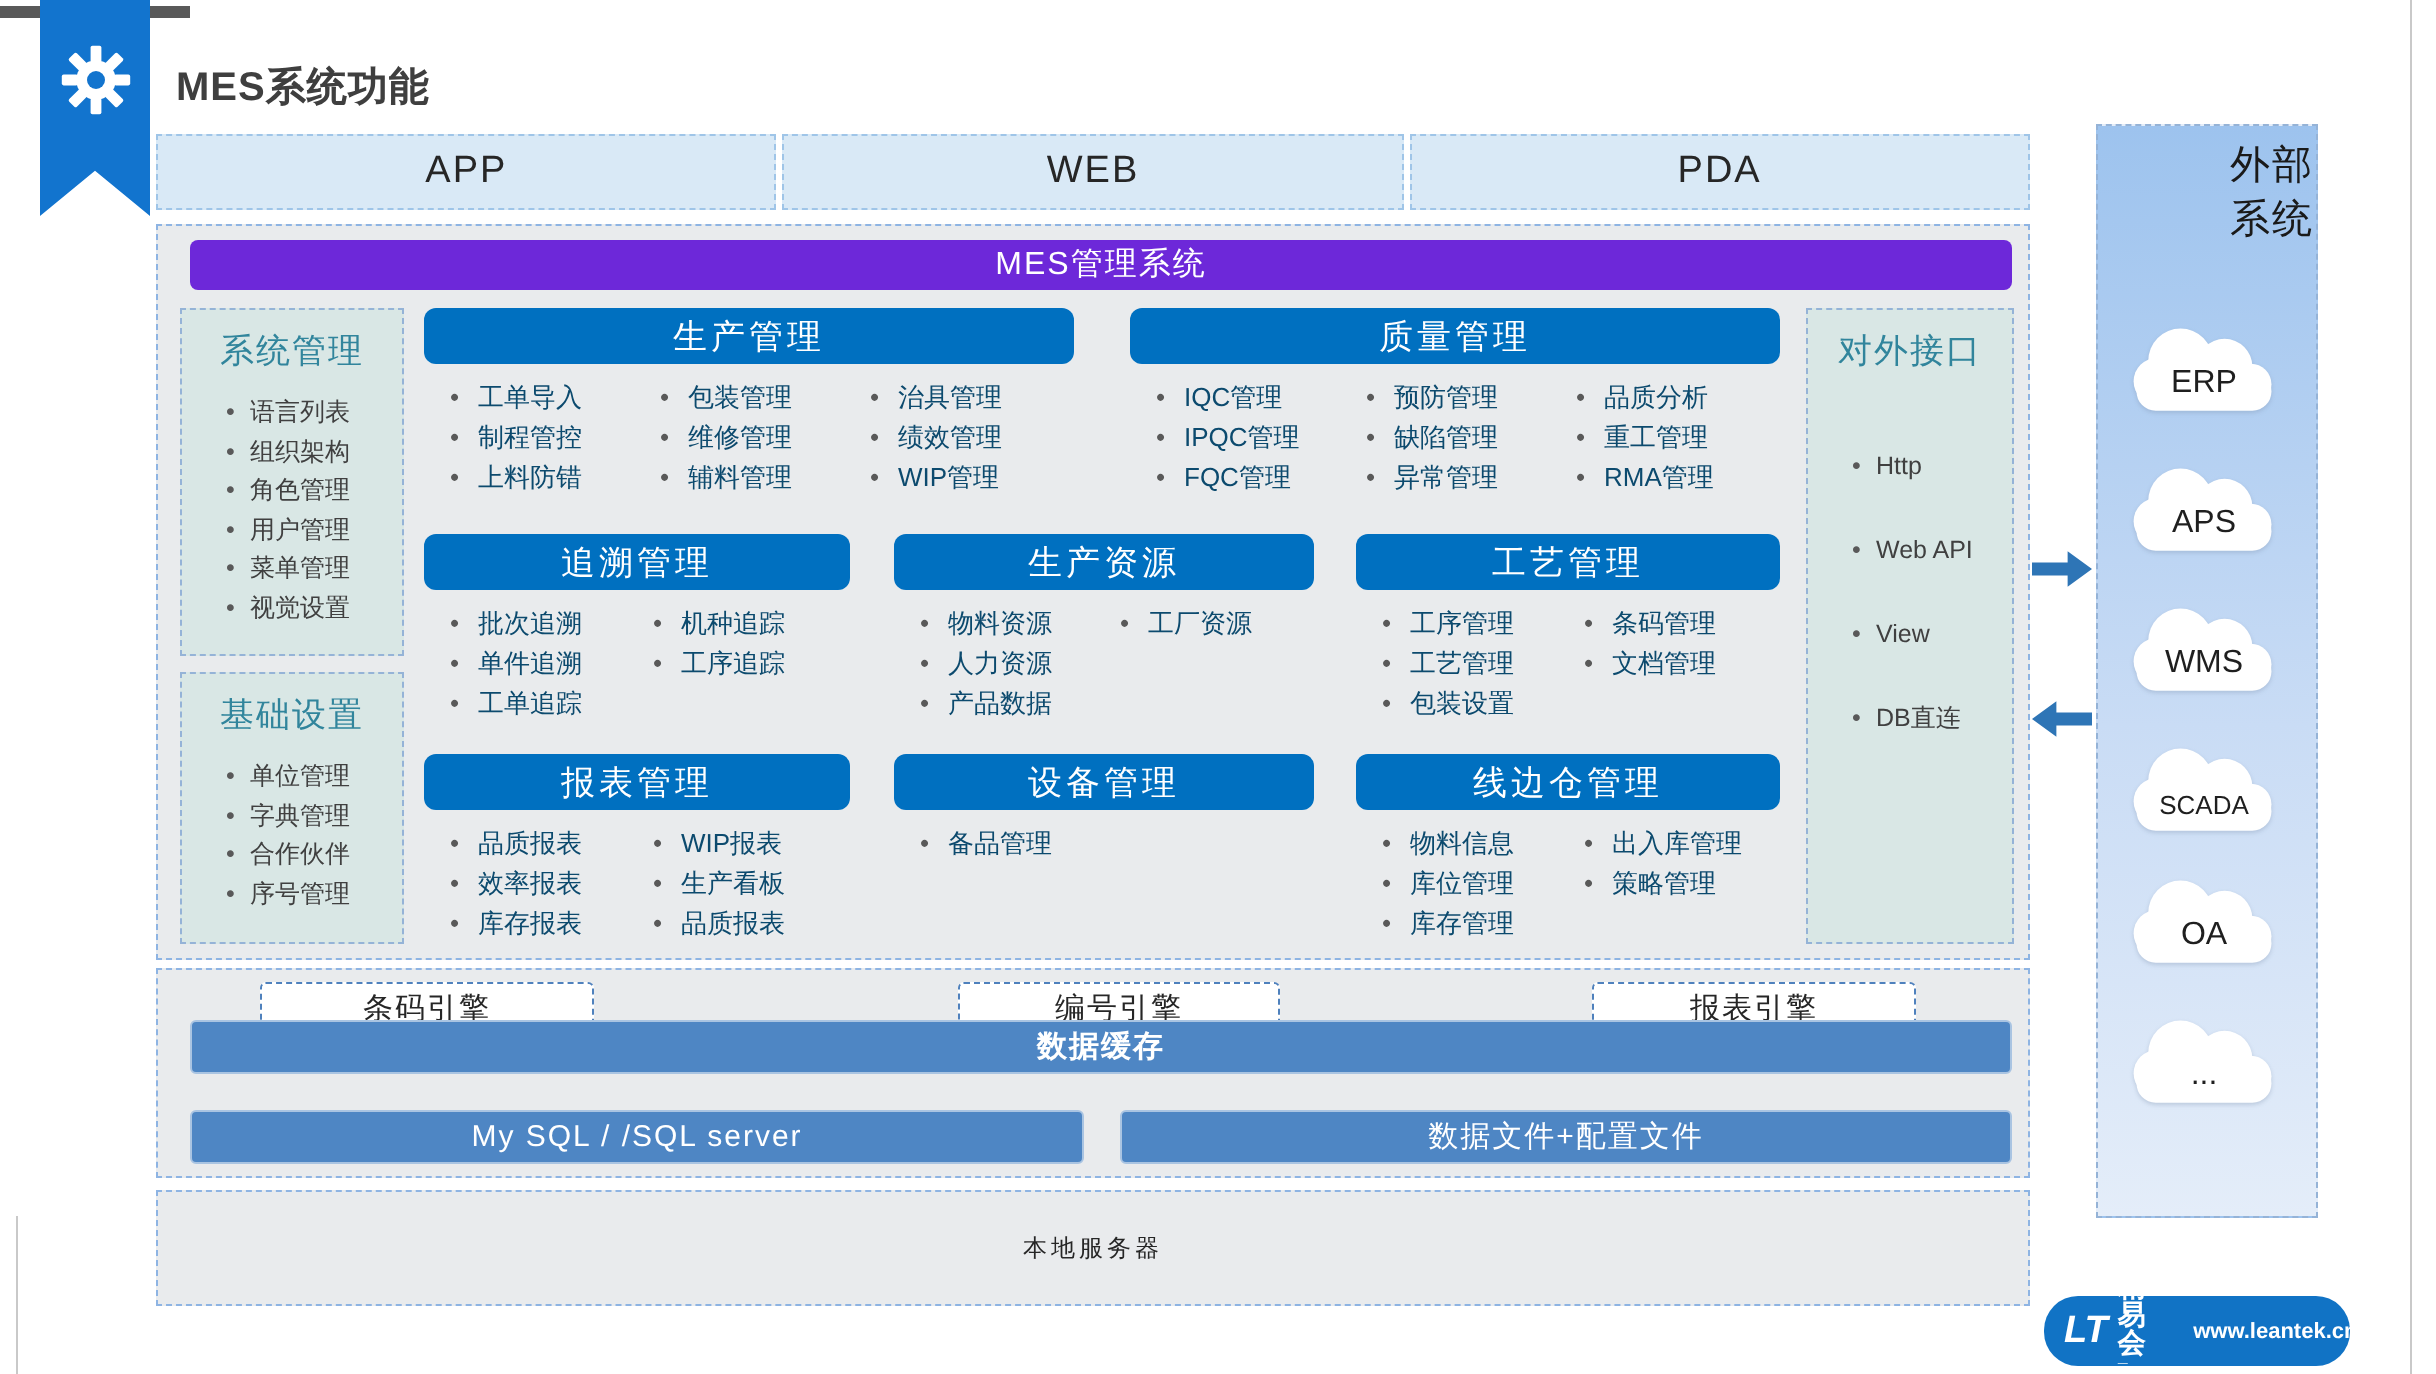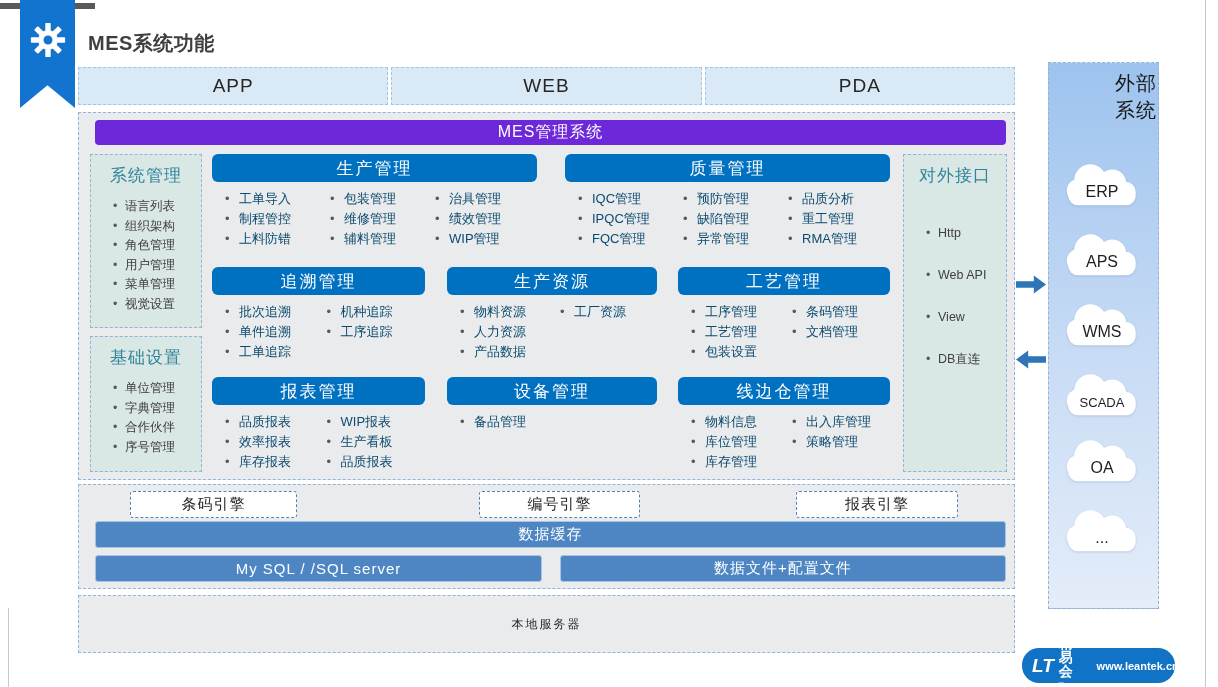--- a/index.html
+++ b/index.html
@@ -69,21 +69,21 @@
   .arrow-left{left:1016px;top:349px;}
 
   
   .engine{position:absolute;top:491px;height:25px;background:#fff;border:1px dashed #4f81bd;border-radius:3px;
           display:flex;align-items:center;justify-content:center;font-size:15px;color:#262626;letter-spacing:1px;}
   .e0{left:130px;width:165px;}
   .e1{left:479px;width:159px;}
   .e2{left:796px;width:160px;}
   .bluebar2{background:#4E86C4;border:1px solid #a9c4e2;border-radius:3px;color:#fff;
             display:flex;align-items:center;justify-content:center;font-size:15px;letter-spacing:1px;}
-  .cache-bar{left:95px;top:521px;width:909px;height:25px;}
+  .cache-bar{left:95px;top:510px;width:909px;height:25px;font-weight:bold;}
   .db-bar{left:95px;top:555px;width:445px;height:25px;}
   .file-bar{left:560px;top:555px;width:444px;height:25px;}
 
   
   .ext-panel{left:1048px;top:62px;width:109px;height:545px;border:1px dashed #95b3d7;
              background:linear-gradient(180deg,#9dc3ee 0%,#c9dcf5 55%,#e4edf9 100%);}
   .ext-title{left:1048px;top:70px;width:109px;text-align:right;font-size:20px;color:#1a1a1a;
              font-weight:400;white-space:pre-line;line-height:27px;letter-spacing:1px;}
   .cloud{position:absolute;width:88px;height:58px;left:1058px;}
   .cloud svg{position:absolute;inset:0;width:100%;height:100%;filter:drop-shadow(0 1px 1px rgba(120,140,170,.35));}

